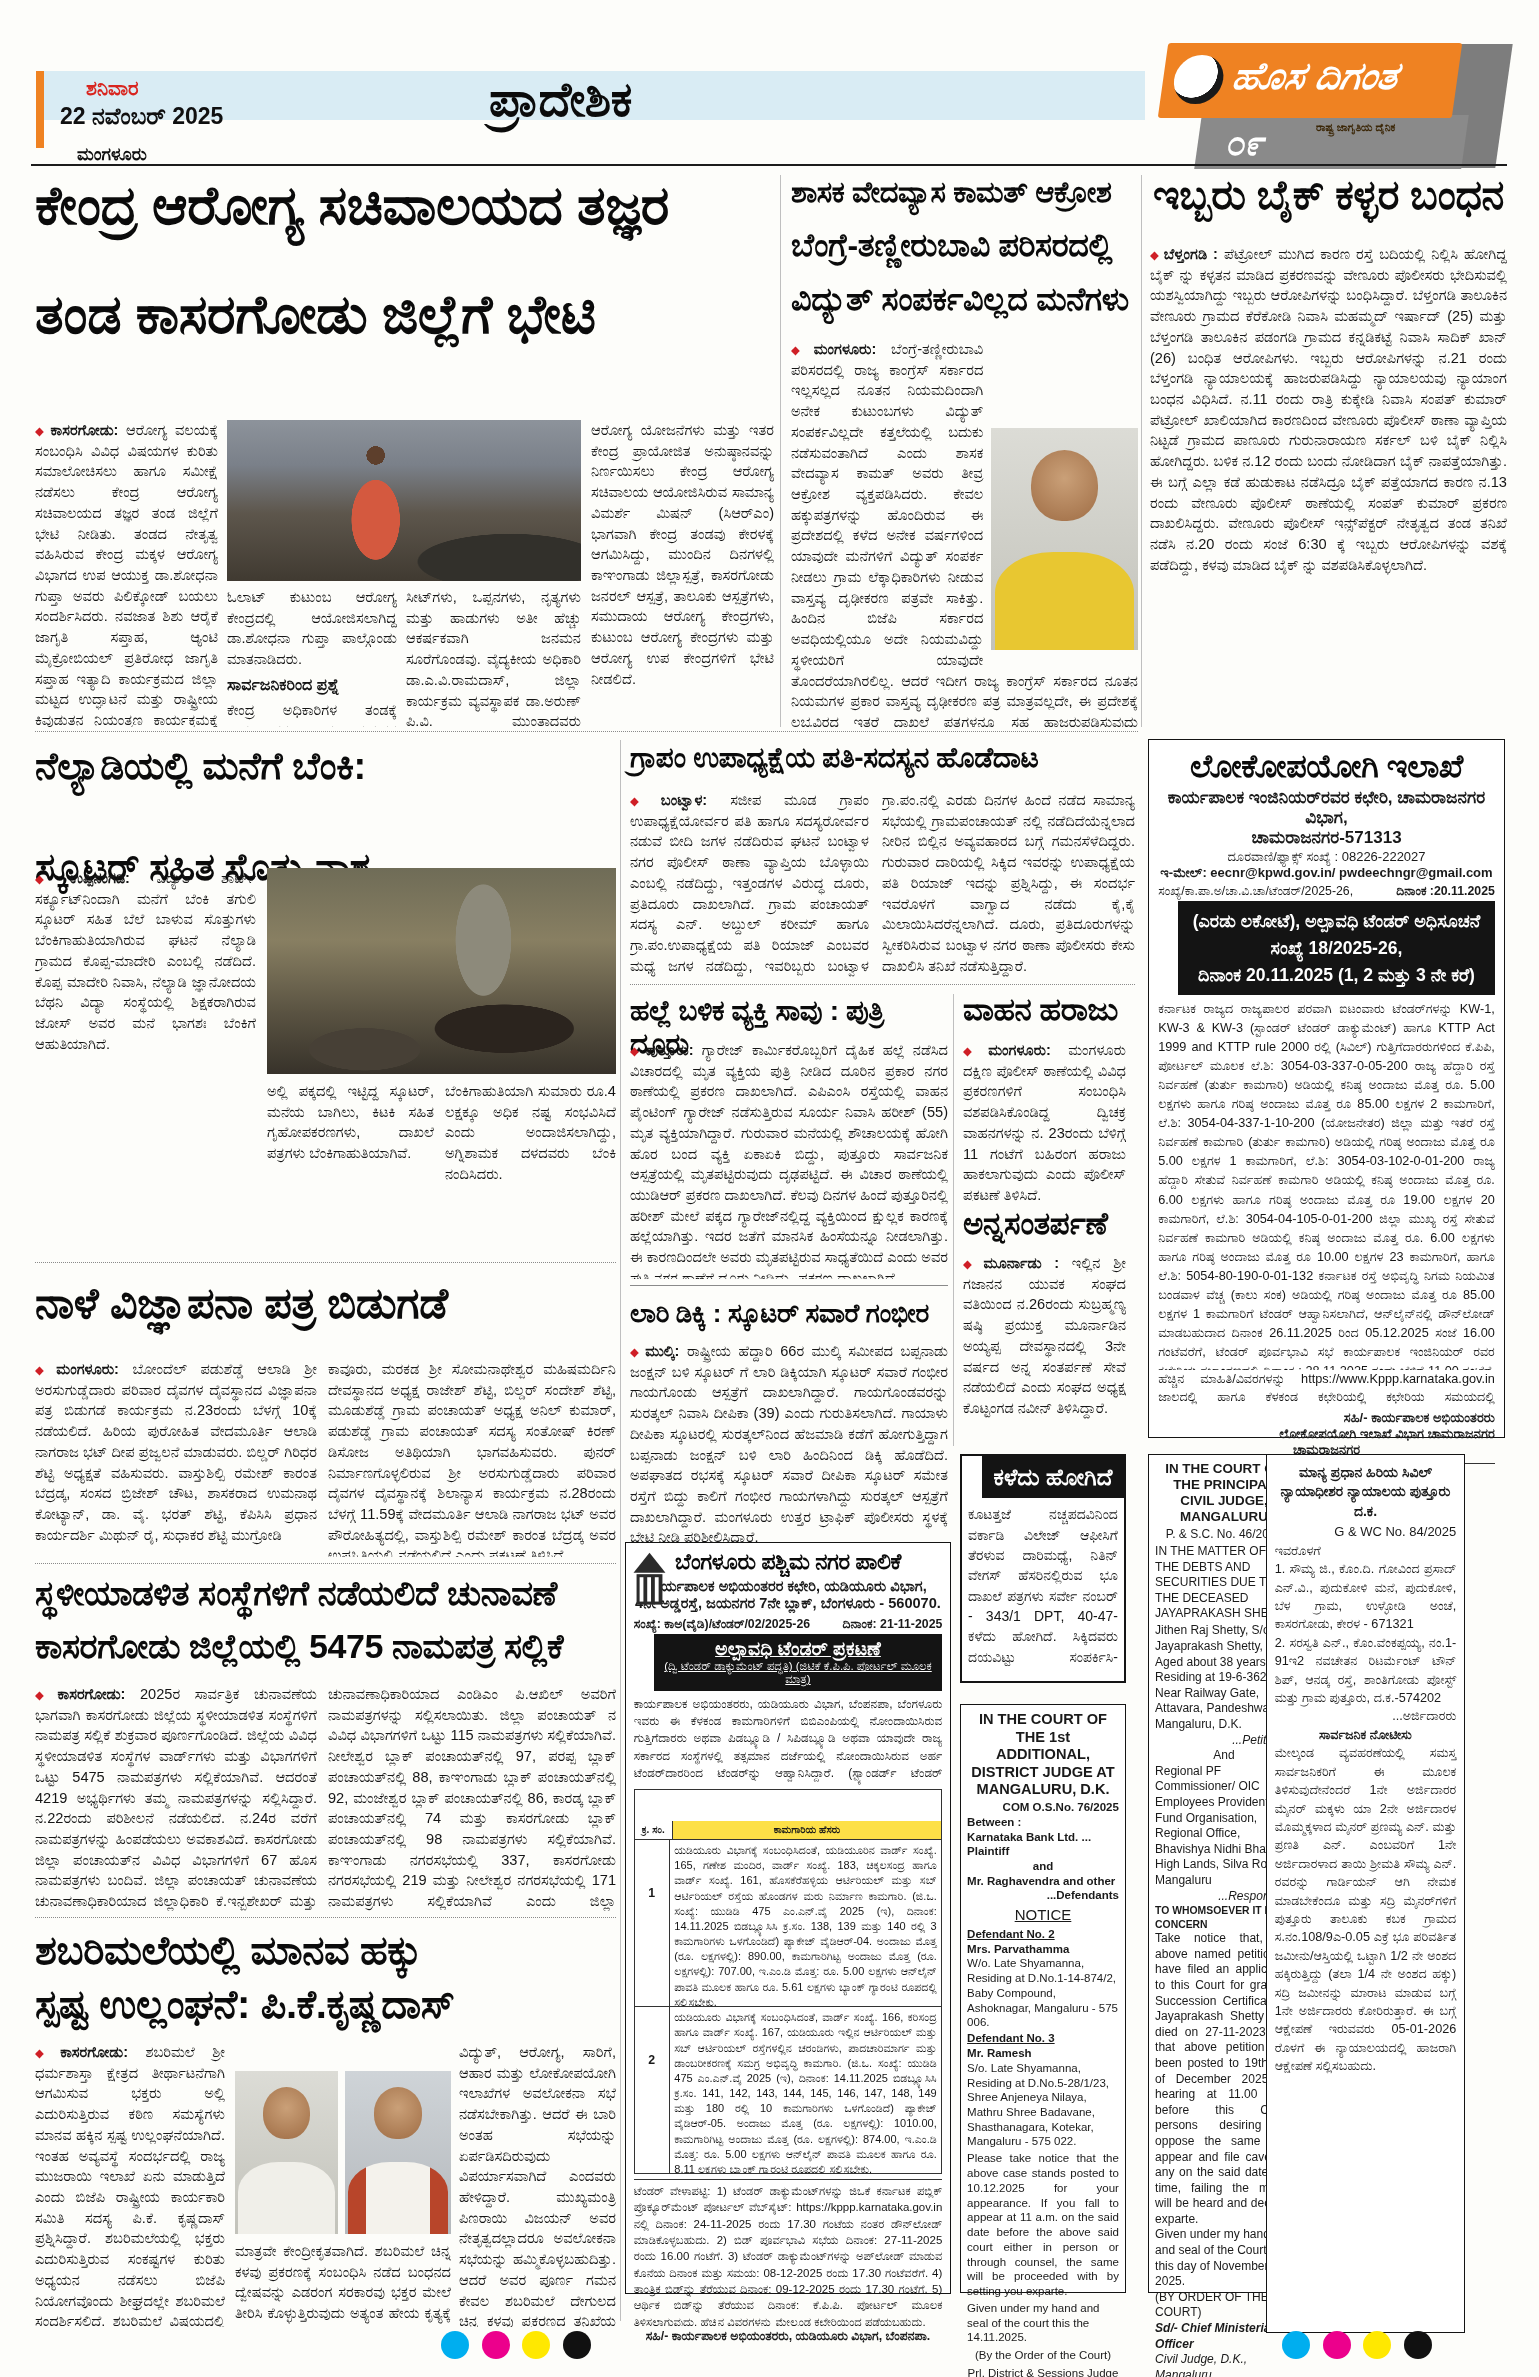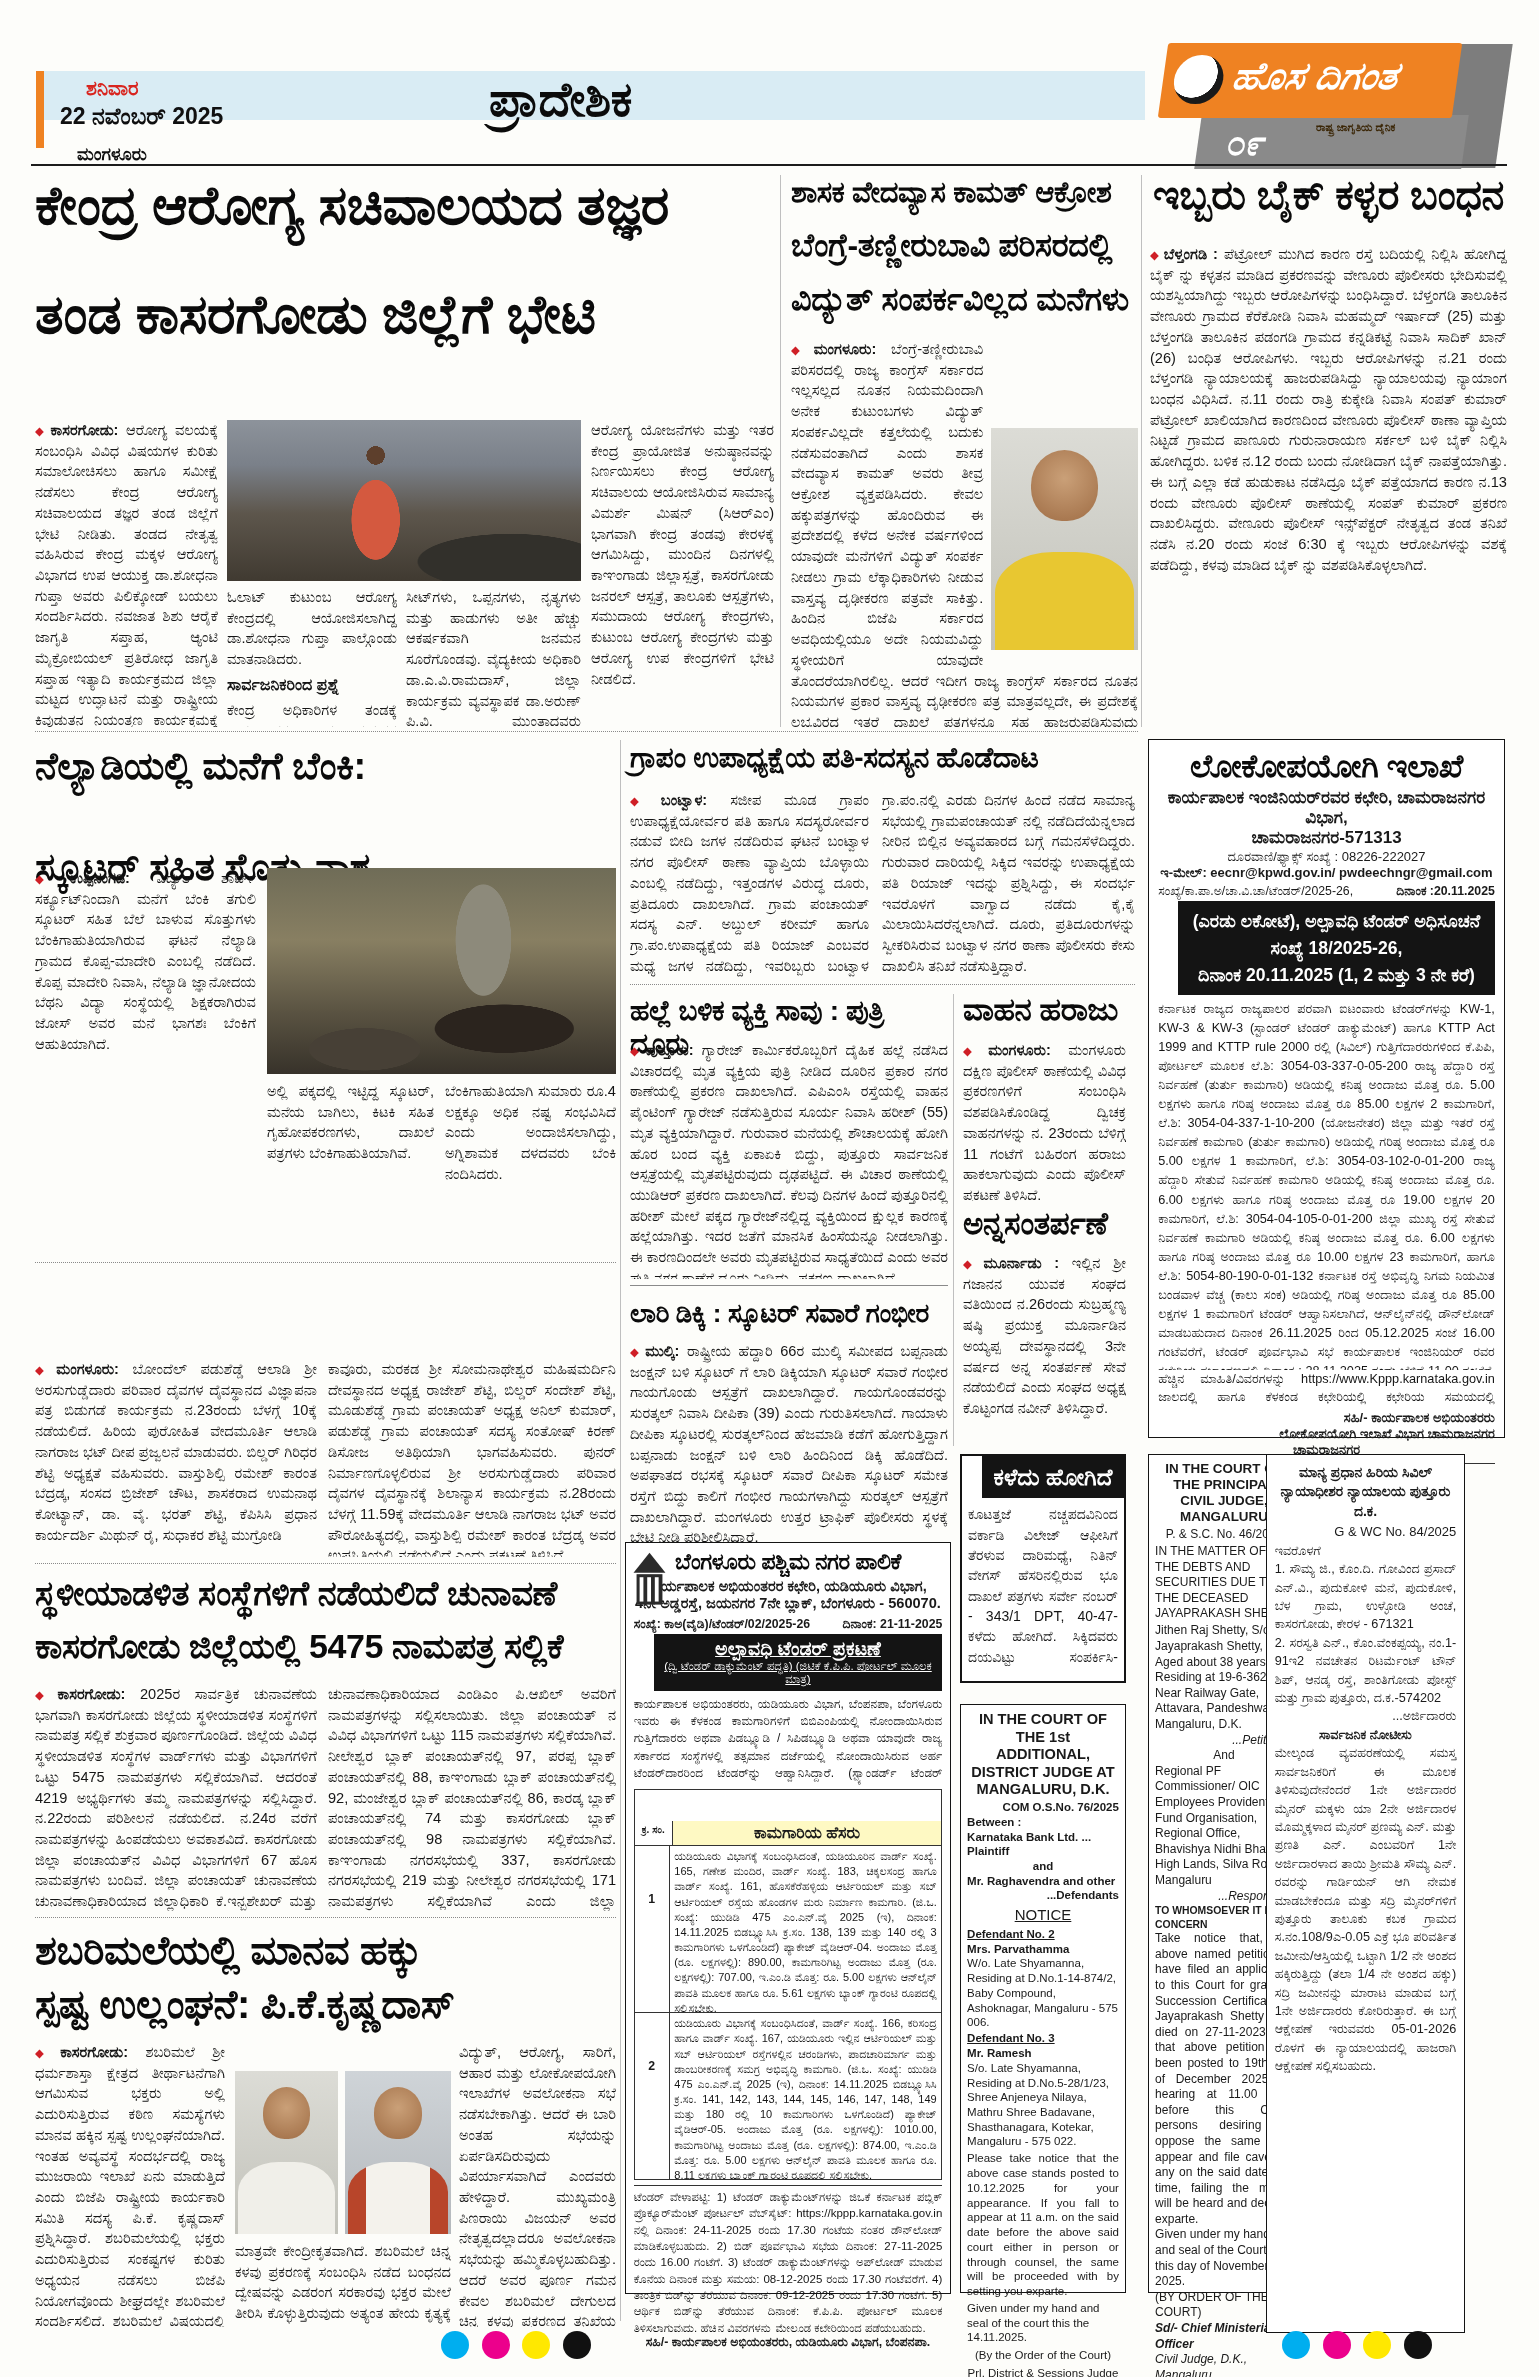--- a/index.html
+++ b/index.html
@@ -183,20 +183,21 @@
     <div class="bt" style="font-size:12.7px;line-height:1.45;height:37px;">
       <span>ಹೆಚ್ಚಿನ ಮಾಹಿತಿ/ವಿವರಗಳನ್ನು https://www.Kppp.karnataka.gov.in ಜಾಲದಲ್ಲಿ ಹಾಗೂ ಕೆಳಕಂಡ ಕಛೇರಿಯಲ್ಲಿ ಕಛೇರಿಯ ಸಮಯದಲ್ಲಿ ಪಡೆಯಬಹುದಾಗಿದೆ.</span>
     </div>
     <div class="right" style="font-size:13px;font-weight:bold;margin-top:3.1px;">ಸಹಿ/- ಕಾರ್ಯಪಾಲಕ ಅಭಿಯಂತರರು</div>
     <div class="right" style="font-size:13px;font-weight:bold;">ಲೋಕೋಪಯೋಗಿ ಇಲಾಖೆ ವಿಭಾಗ ಚಾಮರಾಜನಗರ</div>
     <div class="center" style="font-size:13px;font-weight:bold;">ಚಾಮರಾಜನಗರ</div>
     <div class="center" style="font-size:13px;font-weight:bold;border-top:0.8px solid #333;margin-top:4.6px;padding-top:3.1px;">ಸಂ.ವಾಸಾಸಂಇ: ಚಾ.ನಗರ:512: 2025-26</div>
   </div>
 
   <div class="abs dotrule" style="left:35px;top:1262px;width:581px;"></div>
+  <div class="abs kh" style="left:35px;top:1279px;width:581px;font-size:43px;">ನಾಳೆ ವಿಜ್ಞಾಪನಾ ಪತ್ರ ಬಿಡುಗಡೆ</div>
   <div class="abs bt" style="left:35px;top:1359px;width:282px;height:198px;">
     <span class="bullet">◆</span><span class="dl">ಮಂಗಳೂರು:</span>
     <span>ಬೋಂದೆಲ್ ಪಡುಶೆಡ್ಡೆ ಆಲಾಡಿ ಶ್ರೀ ಅರಸುಗುಡ್ಡೆದಾರು ಪರಿವಾರ ದೈವಗಳ ದೈವಸ್ಥಾನದ ವಿಜ್ಞಾಪನಾ ಪತ್ರ ಬಿಡುಗಡೆ ಕಾರ್ಯಕ್ರಮ ನ.23ರಂದು ಬೆಳಗ್ಗೆ 10ಕ್ಕೆ ನಡೆಯಲಿದೆ. ಹಿರಿಯ ಪುರೋಹಿತ ವೇದಮೂರ್ತಿ ಆಲಾಡಿ ನಾಗರಾಜ ಭಟ್ ದೀಪ ಪ್ರಜ್ವಲನೆ ಮಾಡುವರು. ಬಿಲ್ಡರ್ ಗಿರಿಧರ ಶೆಟ್ಟಿ ಅಧ್ಯಕ್ಷತೆ ವಹಿಸುವರು. ವಾಸ್ತುಶಿಲ್ಪಿ ರಮೇಶ್ ಕಾರಂತ ಬೆದ್ರಡ್ಕ, ಸಂಸದ ಬ್ರಿಜೇಶ್ ಚೌಟ, ಶಾಸಕರಾದ ಉಮನಾಥ ಕೋಟ್ಯಾನ್, ಡಾ. ವೈ. ಭರತ್ ಶೆಟ್ಟಿ, ಕೆಪಿಸಿಸಿ ಪ್ರಧಾನ ಕಾರ್ಯದರ್ಶಿ ಮಿಥುನ್ ರೈ, ಸುಧಾಕರ ಶೆಟ್ಟಿ ಮುಗ್ರೋಡಿ</span>
   </div>
   <div class="abs bt" style="left:328px;top:1359px;width:288px;height:198px;">
     <span>ಕಾವೂರು, ಮರಕಡ ಶ್ರೀ ಸೋಮನಾಥೇಶ್ವರ ಮಹಿಷಮರ್ದಿನಿ ದೇವಸ್ಥಾನದ ಅಧ್ಯಕ್ಷ ರಾಜೇಶ್ ಶೆಟ್ಟಿ, ಬಿಲ್ಡರ್ ಸಂದೇಶ್ ಶೆಟ್ಟಿ, ಮೂಡುಶೆಡ್ಡೆ ಗ್ರಾಮ ಪಂಚಾಯತ್ ಅಧ್ಯಕ್ಷ ಅನಿಲ್ ಕುಮಾರ್, ಪಡುಶೆಡ್ಡೆ ಗ್ರಾಮ ಪಂಚಾಯತ್ ಸದಸ್ಯ ಸಂತೋಷ್ ಕಿರಣ್ ಡಿಸೋಜ ಅತಿಥಿಯಾಗಿ ಭಾಗವಹಿಸುವರು. ಪುನರ್ ನಿರ್ಮಾಣಗೊಳ್ಳಲಿರುವ ಶ್ರೀ ಅರಸುಗುಡ್ಡೆದಾರು ಪರಿವಾರ ದೈವಗಳ ದೈವಸ್ಥಾನಕ್ಕೆ ಶಿಲಾನ್ಯಾಸ ಕಾರ್ಯಕ್ರಮ ನ.28ರಂದು ಬೆಳಗ್ಗೆ 11.59ಕ್ಕೆ ವೇದಮೂರ್ತಿ ಆಲಾಡಿ ನಾಗರಾಜ ಭಟ್ ಅವರ ಪೌರೋಹಿತ್ಯದಲ್ಲಿ, ವಾಸ್ತುಶಿಲ್ಪಿ ರಮೇಶ್ ಕಾರಂತ ಬೆದ್ರಡ್ಕ ಅವರ ಉಪಸ್ಥಿತಿಯಲ್ಲಿ ನಡೆಯಲಿದೆ ಎಂದು ಪ್ರಕಟಣೆ ತಿಳಿಸಿದೆ.</span>
   </div>
   <div class="abs dotrule" style="left:35px;top:1563px;width:581px;"></div>
 
   <div class="abs kh" style="left:35px;top:1574px;width:581px;font-size:34px;">ಸ್ಥಳೀಯಾಡಳಿತ ಸಂಸ್ಥೆಗಳಿಗೆ ನಡೆಯಲಿದೆ ಚುನಾವಣೆ</div>
@@ -251,21 +252,21 @@
     <div class="banner" style="margin-top:3.1px;padding:4.6px 3.1px;text-decoration:underline;">
       <div style="font-size:19px;">ಅಲ್ಪಾವಧಿ ಟೆಂಡರ್ ಪ್ರಕಟಣೆ</div>
       <div style="font-size:11.5px;font-weight:normal;">(ದ್ವಿ ಟೆಂಡರ್ ಡಾಕ್ಯುಮೆಂಟ್ ಪದ್ಧತಿ) (ಜಿಟಿಕೆ ಕೆ.ಪಿ.ಪಿ. ಪೋರ್ಟಲ್ ಮೂಲಕ ಮಾತ್ರ)</div>
     </div>
     <div class="bt" style="font-size:12px;line-height:1.45;height:90px;margin-top:4.6px;">
       <span>ಕಾರ್ಯಪಾಲಕ ಅಭಿಯಂತರರು, ಯಡಿಯೂರು ವಿಭಾಗ, ಬೆಂಪನಪಾ, ಬೆಂಗಳೂರು ಇವರು ಈ ಕೆಳಕಂಡ ಕಾಮಗಾರಿಗಳಿಗೆ ಬಿಬಿಎಂಪಿಯಲ್ಲಿ ನೋಂದಾಯಿಸಿರುವ ಗುತ್ತಿಗೆದಾರರು ಅಥವಾ ಪಿಡಬ್ಲ್ಯೂಡಿ / ಸಿಪಿಡಬ್ಲ್ಯೂಡಿ ಅಥವಾ ಯಾವುದೇ ರಾಜ್ಯ ಸರ್ಕಾರದ ಸಂಸ್ಥೆಗಳಲ್ಲಿ ತತ್ಸಮಾನ ದರ್ಜೆಯಲ್ಲಿ ನೋಂದಾಯಿಸಿರುವ ಅರ್ಹ ಟೆಂಡರ್‌ದಾರರಿಂದ ಟೆಂಡರ್‌ನ್ನು ಆಹ್ವಾನಿಸಿದ್ದಾರೆ. (ಸ್ಟ್ಯಾಂಡರ್ಡ್ ಟೆಂಡರ್ ಡಾಕ್ಯುಮೆಂಟ್ಸ್ - ಕೆಡಬ್ಲ್ಯೂ-4)</span>
     </div>
     <div style="border:0.8px solid #333;margin-top:3.1px;">
       <div style="display:flex;border-bottom:0.8px solid #333;margin-top:31px;">
         <div style="width:34px;font-size:10px;font-weight:bold;text-align:center;border-right:0.8px solid #333;padding:3.1px 1.5px;">ಕ್ರ. ಸಂ.</div>
-        <div style="flex:1;background:#fef9c3;font-size:16px;font-weight:bold;text-align:center;padding:3.1px;">ಕಾಮಗಾರಿಯ ಹೆಸರು</div>
+        <div style="flex:1;background:#fde047;font-size:10px;font-weight:bold;text-align:center;padding:3.1px;">ಕಾಮಗಾರಿಯ ಹೆಸರು</div>
       </div>
       <div class="bbmp-row" style="display:flex;border-bottom:0.8px solid #333;">
         <div style="width:34px;font-size:12.3px;font-weight:bold;text-align:center;border-right:0.8px solid #333;padding-top:46px;">1</div>
         <div class="bt" style="flex:1;font-size:11px;line-height:1.38;height:160px;padding:3.1px 4.6px;">ಯಡಿಯೂರು ವಿಭಾಗಕ್ಕೆ ಸಂಬಂಧಿಸಿದಂತೆ, ಯಡಿಯೂರಿನ ವಾರ್ಡ್ ಸಂಖ್ಯೆ. 165, ಗಣೇಶ ಮಂದಿರ, ವಾರ್ಡ್ ಸಂಖ್ಯೆ. 183, ಚಿಕ್ಕಲಸಂದ್ರ ಹಾಗೂ ವಾರ್ಡ್ ಸಂಖ್ಯೆ. 161, ಹೊಸಕೆರೆಹಳ್ಳಿಯ ಆರ್ಟಿರಿಯಲ್ ಮತ್ತು ಸಬ್ ಆರ್ಟಿರಿಯಲ್ ರಸ್ತೆಯ ಹೊಂಡಗಳ ಮರು ನಿರ್ಮಾಣ ಕಾಮಗಾರಿ. (ಜಿ.ಒ. ಸಂಖ್ಯೆ: ಯುಡಿಡಿ 475 ಎಂ.ಎನ್.ವೈ 2025 (ಇ), ದಿನಾಂಕ: 14.11.2025 ಬಿಡಬ್ಲ್ಯೂಸಿಸಿ ಕ್ರ.ಸಂ. 138, 139 ಮತ್ತು 140 ರಲ್ಲಿ 3 ಕಾಮಗಾರಿಗಳು ಒಳಗೊಂಡಿದೆ) ಪ್ಯಾಕೇಜ್ ವೈಡಿಆರ್-04. ಅಂದಾಜು ಮೊತ್ತ (ರೂ. ಲಕ್ಷಗಳಲ್ಲಿ): 890.00, ಕಾಮಗಾರಿಗಿಟ್ಟ ಅಂದಾಜು ಮೊತ್ತ (ರೂ. ಲಕ್ಷಗಳಲ್ಲಿ): 707.00, ಇ.ಎಂ.ಡಿ ಮೊತ್ತ: ರೂ. 5.00 ಲಕ್ಷಗಳು ಆನ್‌ಲೈನ್ ಪಾವತಿ ಮೂಲಕ ಹಾಗೂ ರೂ. 5.61 ಲಕ್ಷಗಳು ಬ್ಯಾಂಕ್ ಗ್ಯಾರಂಟಿ ರೂಪದಲ್ಲಿ ಸಲ್ಲಿಸಬೇಕು.</div>
       </div>
       <div class="bbmp-row" style="display:flex;">
         <div style="width:34px;font-size:12.3px;font-weight:bold;text-align:center;border-right:0.8px solid #333;padding-top:46px;">2</div>
         <div class="bt" style="flex:1;font-size:11px;line-height:1.38;height:160px;padding:3.1px 4.6px;">ಯಡಿಯೂರು ವಿಭಾಗಕ್ಕೆ ಸಂಬಂಧಿಸಿದಂತೆ, ವಾರ್ಡ್ ಸಂಖ್ಯೆ. 166, ಕರಿಸಂದ್ರ ಹಾಗೂ ವಾರ್ಡ್ ಸಂಖ್ಯೆ. 167, ಯಡಿಯೂರು ಇಲ್ಲಿನ ಆರ್ಟಿರಿಯಲ್ ಮತ್ತು ಸಬ್ ಆರ್ಟಿರಿಯಲ್ ರಸ್ತೆಗಳಲ್ಲಿನ ಚರಂಡಿಗಳು, ಪಾದಚಾರಿಮಾರ್ಗ ಮತ್ತು ಡಾಂಬರೀಕರಣಕ್ಕೆ ಸಮಗ್ರ ಅಭಿವೃದ್ಧಿ ಕಾಮಗಾರಿ. (ಜಿ.ಒ. ಸಂಖ್ಯೆ: ಯುಡಿಡಿ 475 ಎಂ.ಎನ್.ವೈ 2025 (ಇ), ದಿನಾಂಕ: 14.11.2025 ಬಿಡಬ್ಲ್ಯೂಸಿಸಿ ಕ್ರ.ಸಂ. 141, 142, 143, 144, 145, 146, 147, 148, 149 ಮತ್ತು 180 ರಲ್ಲಿ 10 ಕಾಮಗಾರಿಗಳು ಒಳಗೊಂಡಿದೆ) ಪ್ಯಾಕೇಜ್ ವೈಡಿಆರ್-05. ಅಂದಾಜು ಮೊತ್ತ (ರೂ. ಲಕ್ಷಗಳಲ್ಲಿ): 1010.00, ಕಾಮಗಾರಿಗಿಟ್ಟ ಅಂದಾಜು ಮೊತ್ತ (ರೂ. ಲಕ್ಷಗಳಲ್ಲಿ): 874.00, ಇ.ಎಂ.ಡಿ ಮೊತ್ತ: ರೂ. 5.00 ಲಕ್ಷಗಳು ಆನ್‌ಲೈನ್ ಪಾವತಿ ಮೂಲಕ ಹಾಗೂ ರೂ. 8.11 ಲಕ್ಷಗಳು ಬ್ಯಾಂಕ್ ಗ್ಯಾರಂಟಿ ರೂಪದಲ್ಲಿ ಸಲ್ಲಿಸಬೇಕು.</div>
       </div>
     </div>

